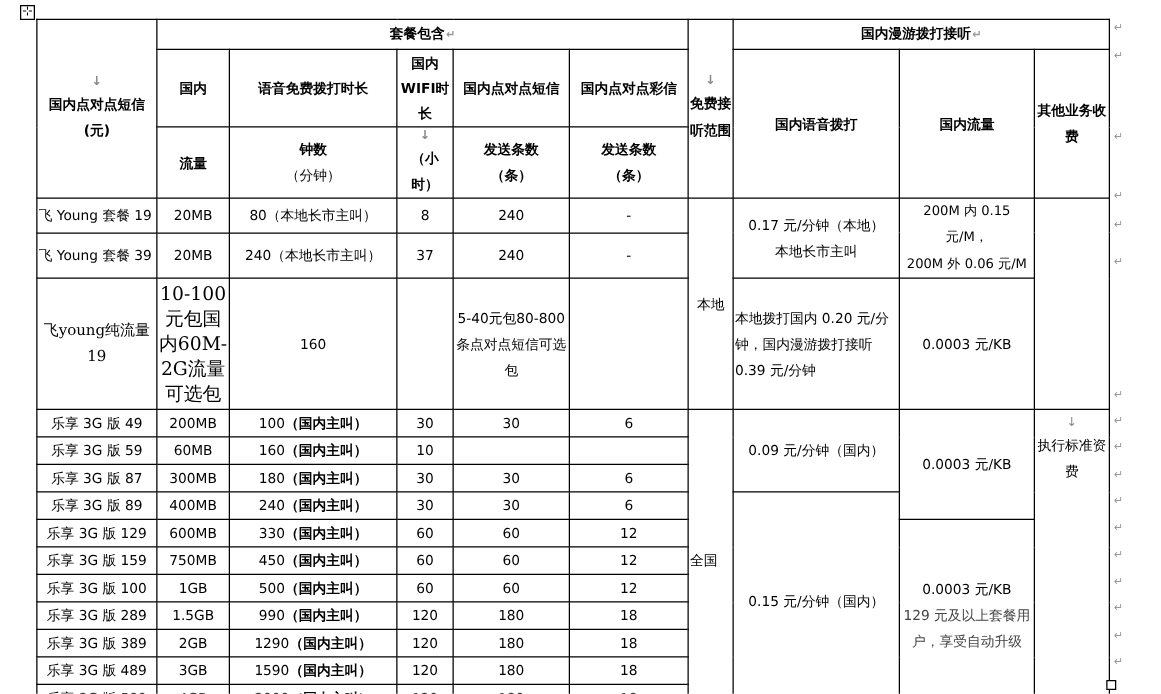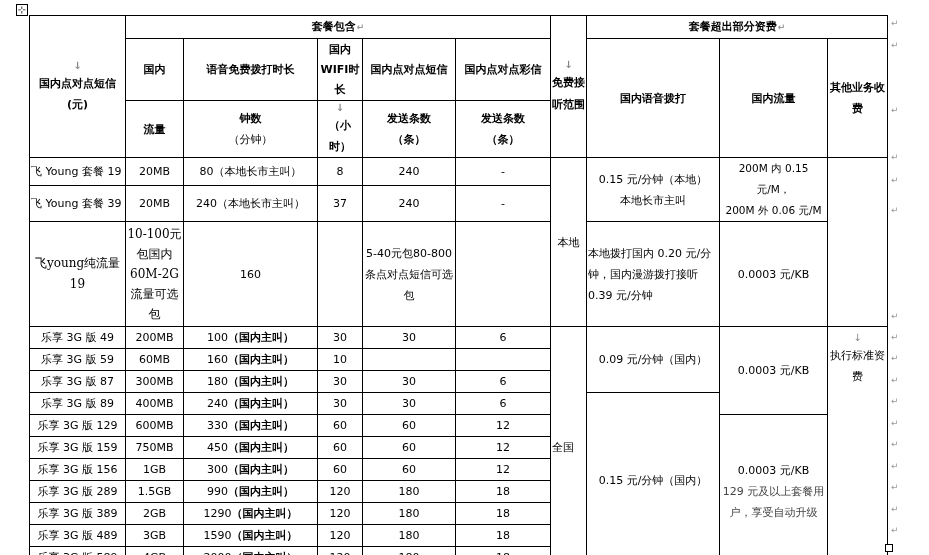--- a/index.html
+++ b/index.html
@@ -46,21 +46,21 @@
       <span>国内点对点短信(元)</span>
     </td>
     <td class="hd" colspan="5">
       <span>套餐包含</span><span class="pm">↵</span>
     </td>
     <td class="hd" rowspan="3" style="line-height:22px">
       <span class="arrow">↓</span>
       <span>免费接听范围</span>
     </td>
     <td class="hd" colspan="3">
-      <span>套餐超出部分资费</span><span class="pm">↵</span>
+      <span>国内漫游拨打接听</span><span class="pm">↵</span>
     </td>
   </tr>
 
   <tr style="height:62px">
     <td class="hd"><span>国内</span></td>
     <td class="hd"><span>语音免费拨打时长</span></td>
     <td class="hd" style="line-height:20px"><span>国内WIFI时长</span></td>
     <td class="hd"><span>国内点对点短信</span></td>
     <td class="hd"><span>国内点对点彩信</span></td>
     <td class="hd" rowspan="2"><span>国内语音拨打</span></td>
@@ -89,42 +89,42 @@
 
   <tr style="height:22px">
     <td class="left">飞 Young 套餐 19</td>
     <td>20MB</td>
     <td>80（本地长市主叫）</td>
     <td>8</td>
     <td>240</td>
     <td>-</td>
     <td rowspan="3">本地</td>
     <td rowspan="2">
-      <div>0.15 元/分钟（本地）</div>
+      <div>0.17 元/分钟（本地）</div>
           <div>本地长市主叫</div>
     </td>
     <td rowspan="2" style="font-size:10.5px">
       <div>200M 内 0.15 元/M，</div>
           <div>200M 外 0.06 元/M</div>
     </td>
     <td rowspan="3"></td>
   </tr>
 
   <tr style="height:29px">
     <td class="left">飞 Young 套餐 39</td>
     <td>20MB</td>
     <td>240（本地长市主叫）</td>
     <td>37</td>
     <td>240</td>
     <td>-</td>
   </tr>
 
   <tr style="height:105px">
     <td class="serif" style="font-size:12px">飞young纯流量19</td>
-    <td class="serif" style="font-size:12px;line-height:20px;padding:0">10-100元包国内60M-2G流量可选包</td>
+    <td class="serif" style="font-size:15px;line-height:20px;padding:0">10-100元包国内60M-2G流量可选包</td>
     <td>160</td>
     <td></td>
     <td>5-40元包80-800条点对点短信可选包</td>
     <td></td>
     <td class="left">本地拨打国内 0.20 元/分钟，国内漫游拨打接听 0.39 元/分钟</td>
     <td>0.0003 元/KB</td>
   </tr>
 
   <tr style="height:21px">
     <td>乐享 3G 版 49</td>
@@ -181,23 +181,23 @@
   </tr>
   <tr style="height:21px">
     <td>乐享 3G 版 159</td>
     <td>750MB</td>
     <td><span>450</span><span class="b">（国内主叫）</span></td>
     <td>60</td>
     <td>60</td>
     <td>12</td>
   </tr>
   <tr style="height:22px">
-    <td>乐享 3G 版 156</td>
+    <td>乐享 3G 版 100</td>
     <td>1GB</td>
-    <td><span>300</span><span class="b">（国内主叫）</span></td>
+    <td><span>500</span><span class="b">（国内主叫）</span></td>
     <td>60</td>
     <td>60</td>
     <td>12</td>
   </tr>
   <tr style="height:21px">
     <td>乐享 3G 版 289</td>
     <td>1.5GB</td>
     <td><span>990</span><span class="b">（国内主叫）</span></td>
     <td>120</td>
     <td>180</td>

